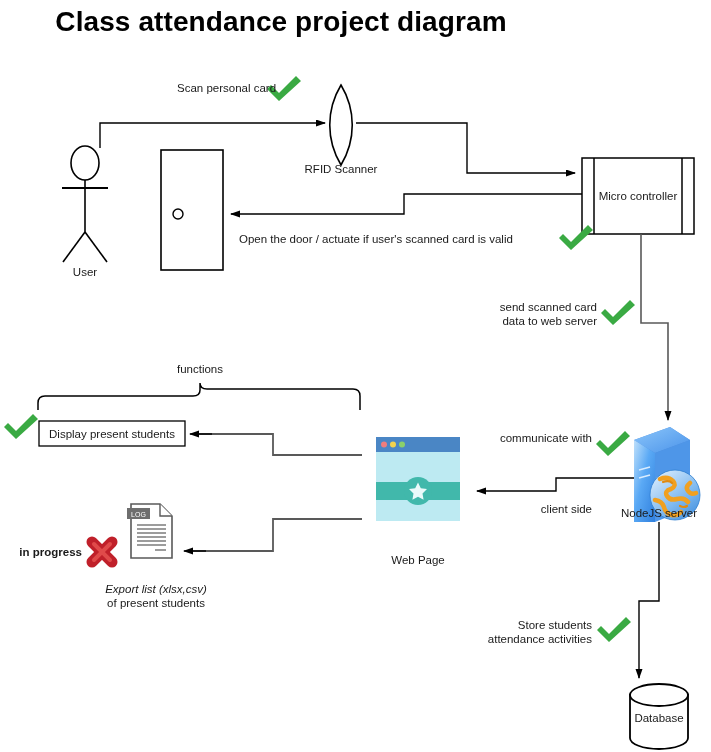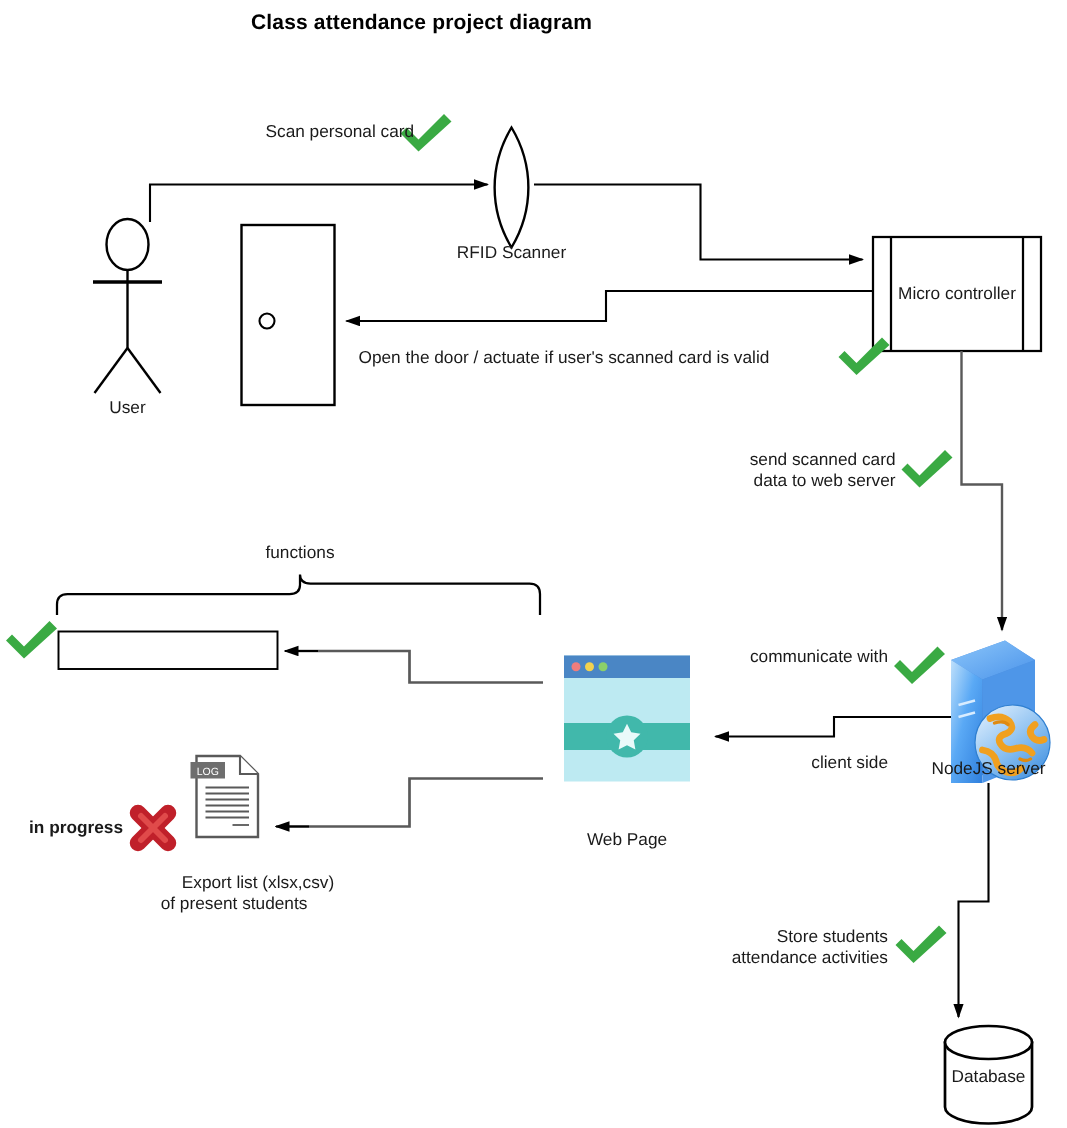--- a/index.html
+++ b/index.html
@@ -24,21 +24,21 @@
     top: 0;
     width: 711px;
     height: 752px;
   }
   .title {
     position: absolute;
     left: 0;
     top: 6px;
     width: 562px;
     text-align: center;
-    font-size: 14px;
+    font-size: 28px;
     font-weight: bold;
     letter-spacing: 0.1px;
     color: #000;
   }
   .lbl {
     position: absolute;
     font-size: 11.5px;
     color: #1a1a1a;
     line-height: 14px;
     white-space: pre;
@@ -254,19 +254,20 @@
 
   <div class="lbl r" style="left:452px; top:618px; width:140px;text-align:right;">Store students</div>
   <div class="lbl r" style="left:452px; top:632px; width:140px;">attendance activities</div>
 
   <div class="boxlabel" style="left:630px; top:700px; width:58px; height:36px;">Database</div>
 
   <div class="lbl c" style="left:368px; top:553px; width:100px;">Web Page</div>
 
   <div class="lbl c" style="left:160px; top:362px; width:80px;">functions</div>
 
+  <div class="boxlabel" style="left:39px; top:421px; width:146px; height:25px;">Display present students</div>
 
   <div class="lbl r" style="left:10px; top:545px; width:72px;font-weight:bold;">in progress</div>
 
-  <div class="lbl c" style="left:97px; top:582px; width:150px;">Export list (xlsx,csv)</div>
+  <div class="lbl c" style="left:81px; top:582px; width:150px;font-style:italic;">Export list (xlsx,csv)</div>
   <div class="lbl c" style="left:81px; top:596px; width:150px;">of present students</div>
 
 </div>
 
 </body></html>

